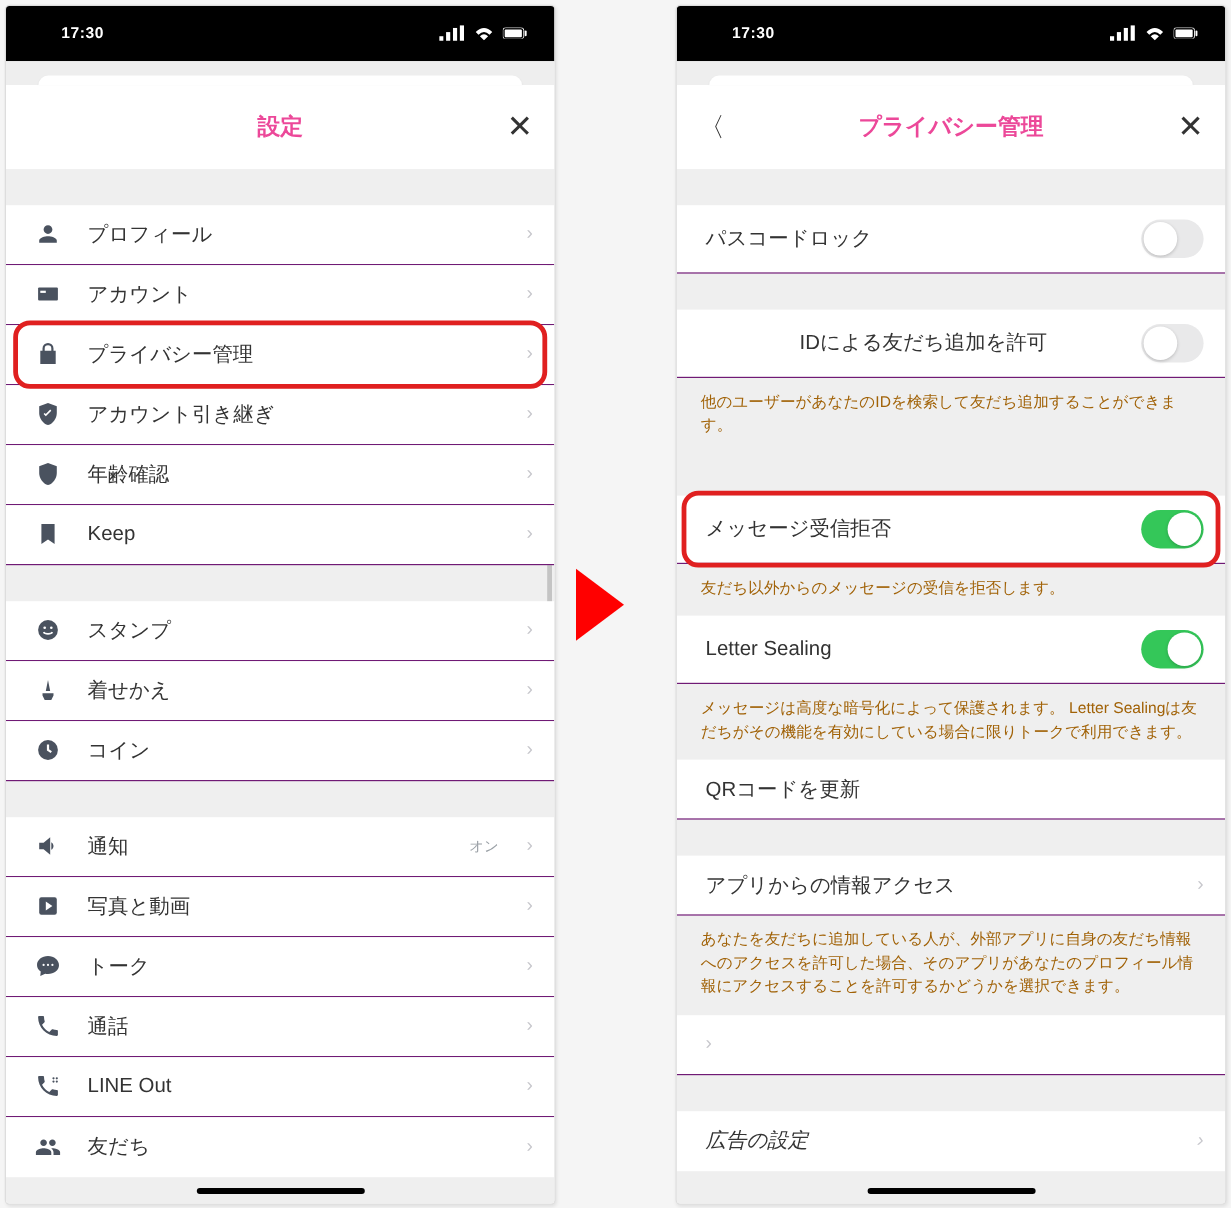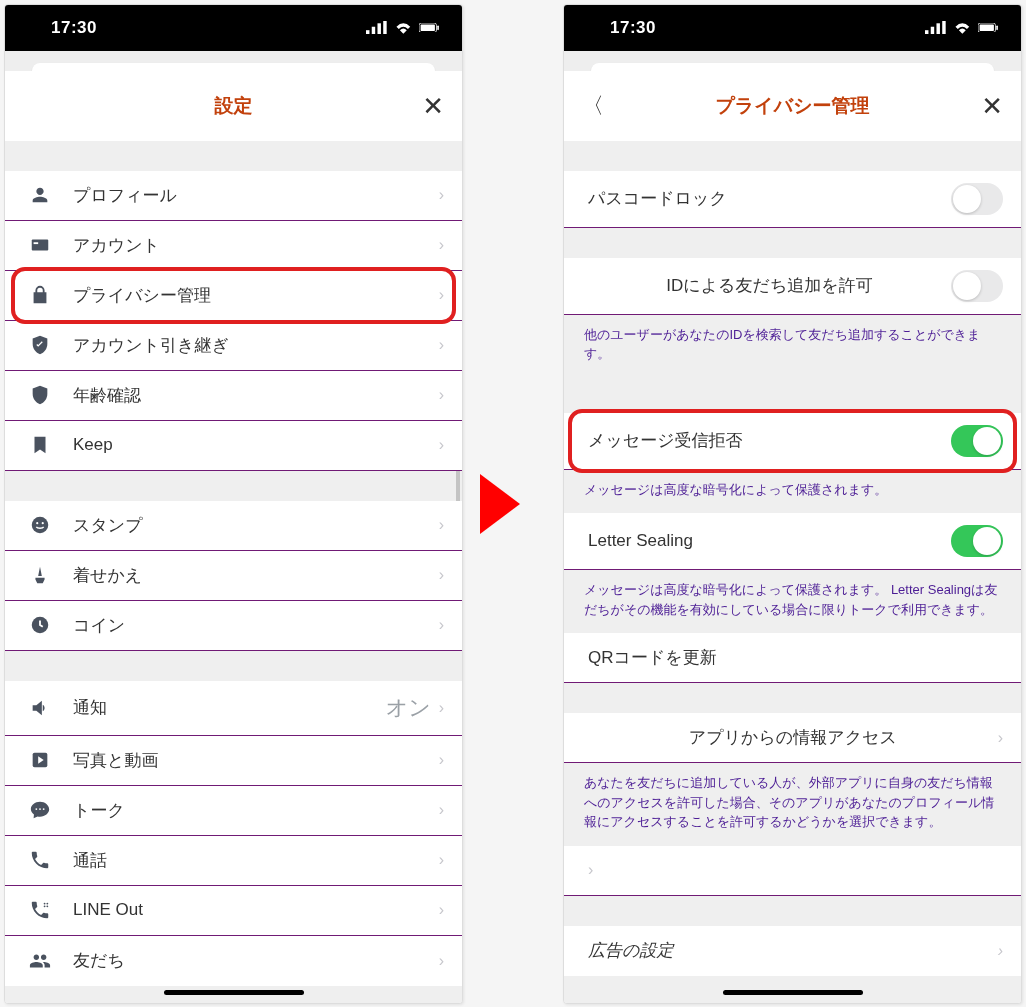--- a/index.html
+++ b/index.html
@@ -35,21 +35,21 @@
     box-shadow: 1px 1px 3px rgba(0,0,0,0.08);
   }
   .statusbar {
     height: 46px;
     background: #000;
     color: #fff;
     display: flex;
     align-items: center;
     justify-content: space-between;
     padding: 0 22px;
-    font-size: 17px;
+    font-size: 13px;
     font-weight: 600;
   }
   .status-icons { display: flex; align-items: center; gap: 6px; }
   .sb-time { font-weight: 600; letter-spacing: 0.5px; margin-left: 24px;}
   .navbar {
     height: 70px;
     background: #fff;
     display: flex;
     align-items: center;
     justify-content: center;
@@ -63,21 +63,21 @@
     display:flex; align-items:flex-end; justify-content:center;
   }
   .sheet-card {
     width: 88%;
     height: 8px;
     background: #fff;
     border-top-left-radius: 12px;
     border-top-right-radius: 12px;
     box-shadow: 0 1px 2px rgba(0,0,0,0.08);
   }
-  .nav-title { font-size: 19px; font-weight: 700; color: #c2410c; }
+  .nav-title { font-size: 19px; font-weight: 700; color: #ec4899; }
   .nav-back, .nav-close {
     position: absolute; top: 50%; transform: translateY(-50%);
     font-size: 22px; color: #333; cursor: pointer;
   }
   .nav-back { left: 18px; }
   .nav-close { right: 18px; font-size: 26px; font-weight: 300; }
   .scroll {
     flex: 1;
     overflow-y: auto;
     background: #efefef;
@@ -95,41 +95,41 @@
   }
   .row:last-child { border-bottom: 0; }
   .row-icon {
     width: 22px; height: 22px;
     margin-right: 22px;
     display: flex; align-items: center; justify-content: center;
     color: #4a525f;
     flex-shrink: 0;
   }
   .row-label { font-size: 17px; color: #333; flex: 1; }
-  .row-value { font-size: 22px; color: #9aa0a6; margin-right: 8px; }
+  .row-value { font-size: 12px; color: #9aa0a6; margin-right: 23px; }
   .chevron { color: #c7c7cc; font-size: 16px; }
   .toggle {
     width: 52px; height: 32px; border-radius: 16px;
     background: #e9e9ea; position: relative; flex-shrink: 0;
     transition: background .2s;
   }
   .toggle::after {
     content: ""; position: absolute; top: 2px; left: 2px;
     width: 28px; height: 28px; border-radius: 50%;
     background: #fff; box-shadow: 0 1px 3px rgba(0,0,0,0.2);
     transition: left .2s;
   }
   .toggle.on { background: #34c759; }
   .toggle.on::after { left: 22px; }
   .footer-note {
     background: #efefef;
     padding: 10px 20px 14px 20px;
     font-size: 13px;
     line-height: 1.5;
-    color: #4c1d95;
+    color: #a16207;
   }
   .highlight {
     position: absolute;
     border: 4px solid #e02020;
     border-radius: 14px;
     pointer-events: none;
     z-index: 10;
   }
   .home-indicator {
     position: absolute; bottom: 8px; left: 50%; transform: translateX(-50%);
@@ -381,31 +381,31 @@
         <div class="row" style="position: relative; text-align: center;">
           <span class="row-label">IDによる友だち追加を許可</span>
           <div class="toggle"></div>
         </div>
         <div class="footer-note">他のユーザーがあなたのIDを検索して友だち追加することができます。</div>
         <div class="row" style="position: relative; margin-top: 35px;">
           <span class="row-label">メッセージ受信拒否</span>
           <div class="toggle on"></div>
           <div class="highlight" style="inset: -4px 4px;"></div>
         </div>
-        <div class="footer-note">メッセージは高度な暗号化によって保護されます。</div>
+        <div class="footer-note">友だち以外からのメッセージの受信を拒否します。</div>
         <div class="row" style="position: relative;">
           <span class="row-label">Letter Sealing</span>
           <div class="toggle on"></div>
         </div>
         <div class="footer-note">メッセージは高度な暗号化によって保護されます。 Letter Sealingは友だちがその機能を有効にしている場合に限りトークで利用できます。</div>
         <div class="row" style="position: relative;">
           <span class="row-label">QRコードを更新</span>
         </div>
         <div class="section-gap"></div>
-        <div class="row" style="position: relative; text-align: center;">
+        <div class="row" style="position: relative;">
           <span class="row-label">アプリからの情報アクセス</span>
           <span class="chevron">›</span>
         </div>
         <div class="footer-note">あなたを友だちに追加している人が、外部アプリに自身の友だち情報へのアクセスを許可した場合、そのアプリがあなたのプロフィール情報にアクセスすることを許可するかどうかを選択できます。</div>
         <div class="row" style="position: relative;">
           <span class="chevron">›</span>
         </div>
         <div class="section-gap"></div>
         <div class="row" style="position: relative; font-style: italic;">
           <span class="row-label">広告の設定</span>

